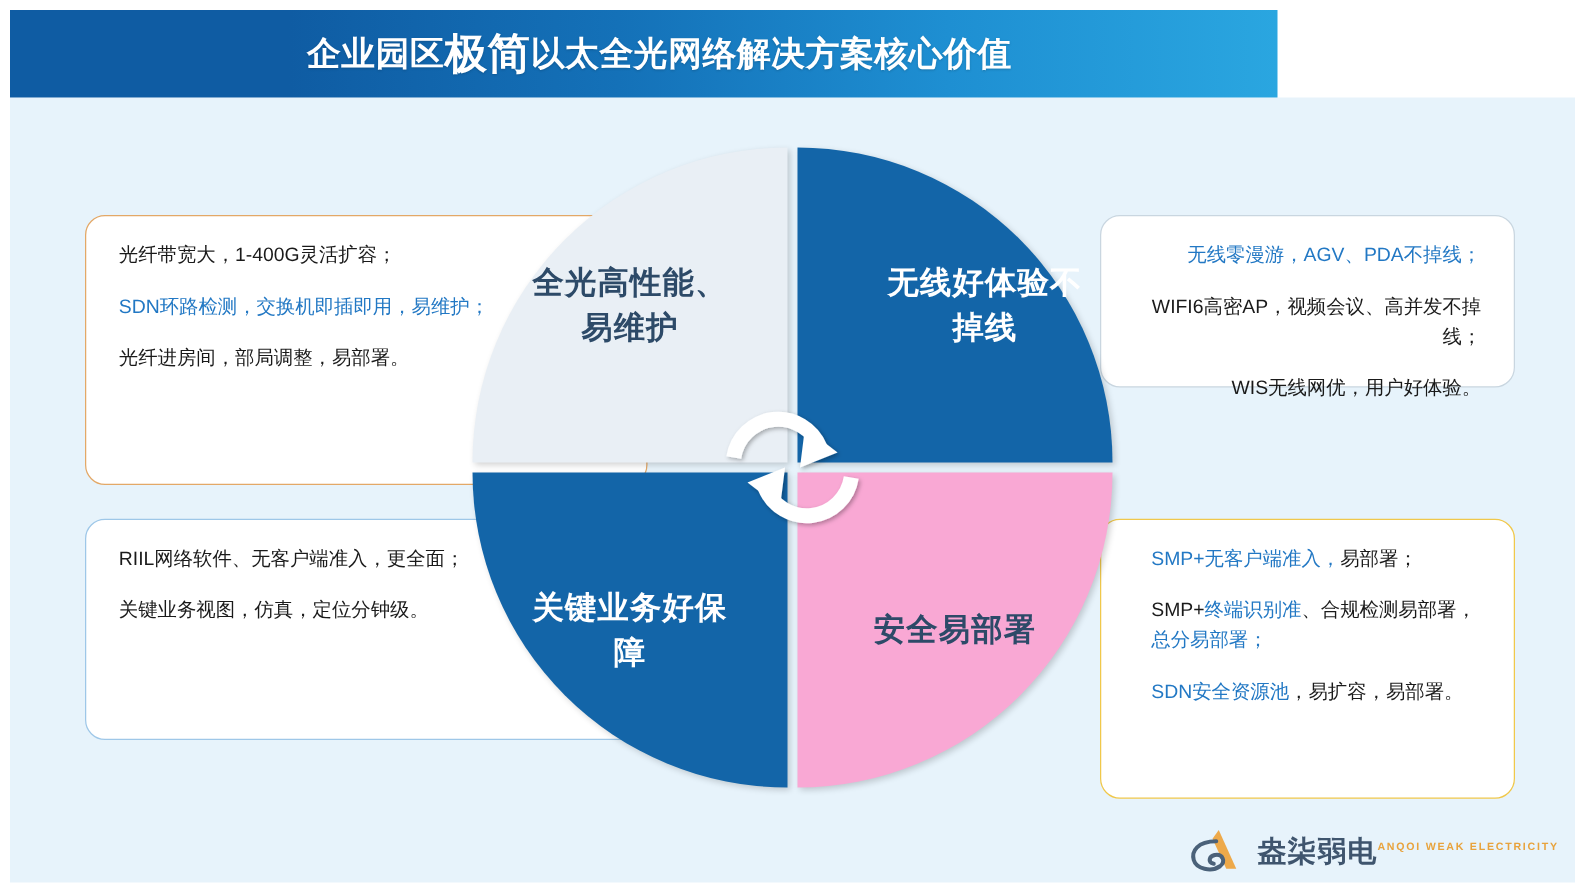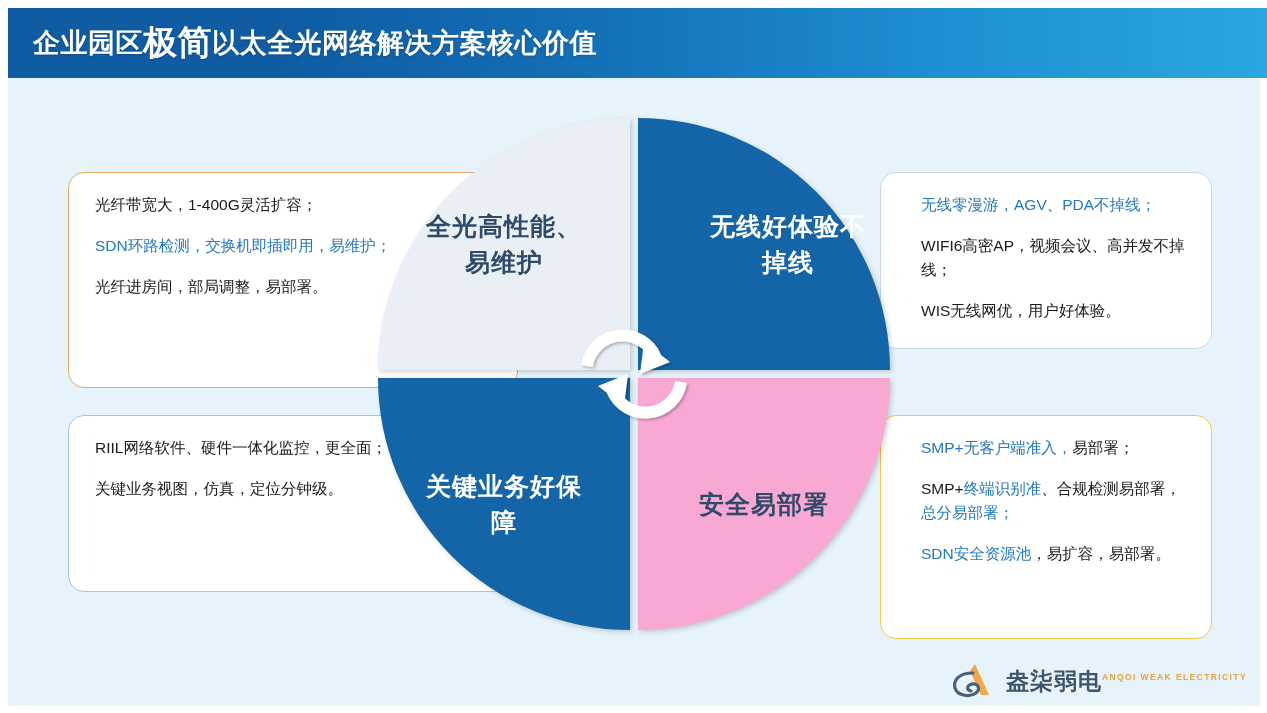--- a/index.html
+++ b/index.html
@@ -21,23 +21,23 @@
     position:absolute;
     left:8px; top:78px;
     width:1252px; height:628px;
     background:#e7f3fb;
   }
 
   
   .header {
     position:absolute;
     left:8px; top:8px;
-    width:1259px; height:70px;
+    width:1014px; height:70px;
     background:linear-gradient(90deg,#0f5ca3 0%,#0f5ca3 22%,#1471b8 48%,#1e8fd2 74%,#2aa6e0 100%);
-    display:flex; align-items:center;
+    display:flex; align-items:center;justify-content:center;
   }
   .header-title {
     margin-left:25px;
     color:#ffffff;
     font-size:27px;
     font-weight:bold;
     letter-spacing:0.5px;
     white-space:nowrap;
     text-shadow:0 1px 2px rgba(0,0,0,0.18);
   }
@@ -89,21 +89,21 @@
   .card p {
     font-size:15.5px;
     line-height:1.55;
     color:#1a1a1a;
     margin-bottom:17px;
   }
   .card p:last-child { margin-bottom:0; }
   .blue { color:#2278c4; }
 
   #card-tl { left:68px;  top:172px; width:450px; height:216px; border:1.3px solid #e3a867; }
-  #card-tr { left:880px; top:172px; width:332px; height:177px; border:1.3px solid #c9d6e0; }
+  #card-tr { left:880px; top:172px; width:332px; height:138px; border:1.3px solid #c9d6e0;text-align:right; }
   #card-bl { left:68px;  top:415px; width:450px; height:177px; border:1.3px solid #9ec7e8; }
   #card-br { left:880px; top:415px; width:332px; height:224px; border:1.3px solid #f0c84b; }
 
   #card-tr p, #card-br p { padding-left:14px; }
 
   
   .circle {
     position:absolute;
     left:378px; top:118px;
     width:512px; height:512px;
@@ -193,21 +193,21 @@
       <p><span>光纤带宽大，1-400G灵活扩容；</span></p>
       <p><span class="blue">SDN环路检测，交换机即插即用，易维护；</span></p>
       <p><span>光纤进房间，部局调整，易部署。</span></p>
     </div>
   <div class="card" id="card-tr" style="border-color: rgb(201, 214, 224);">
       <p><span class="blue">无线零漫游，AGV、PDA不掉线；</span></p>
       <p><span>WIFI6高密AP，视频会议、高并发不掉线；</span></p>
       <p><span>WIS无线网优，用户好体验。</span></p>
     </div>
   <div class="card" id="card-bl" style="border-color: rgb(158, 199, 232);">
-      <p><span>RIIL网络软件、硬件一体化监控，更全面；</span></p>
+      <p><span>RIIL网络软件、无客户端准入，更全面；</span></p>
       <p><span>关键业务视图，仿真，定位分钟级。</span></p>
     </div>
   <div class="card" id="card-br" style="border-color: rgb(240, 200, 75);">
       <p><span class="blue">SMP+无客户端准入，</span><span>易部署；</span></p>
       <p><span>SMP+</span><span class="blue">终端识别准</span><span>、合规检测易部署，</span><span class="blue">总分易部署；</span></p>
       <p><span class="blue">SDN安全资源池</span><span>，易扩容，易部署。</span></p>
     </div>
 
   <div class="circle">
     <div class="quad q-tl" style="background: rgb(233, 239, 245); color: rgb(45, 74, 104);">

